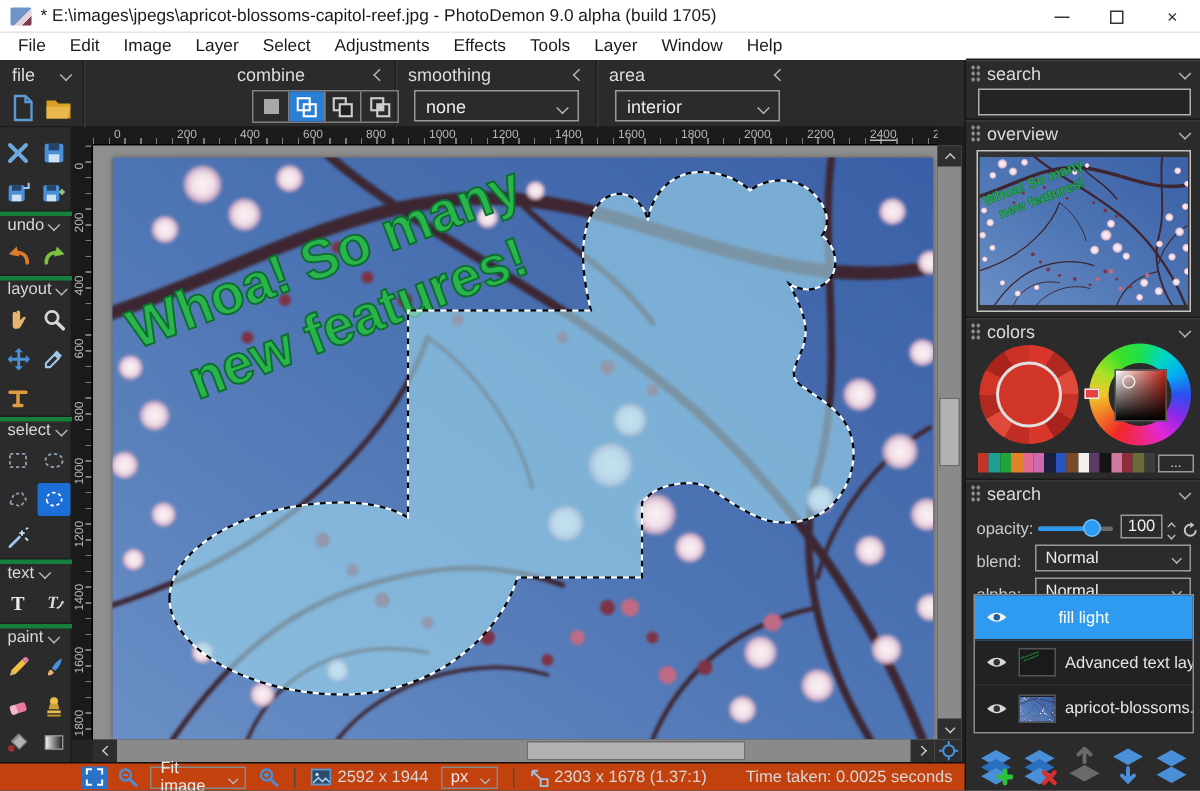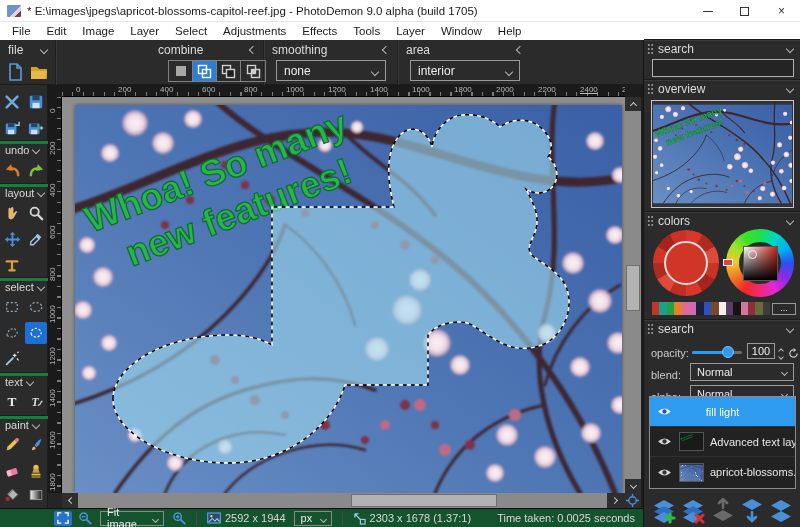--- a/index.html
+++ b/index.html
@@ -110,21 +110,21 @@
 .layer-item{height:30px;display:flex;align-items:center;border-bottom:1px solid #303030;position:relative}
 .layer-item:last-child{border-bottom:none}
 .layer-item.sel{background:#2e9bf0}
 .layer-name{font-size:11px;color:#e6e6e6;white-space:nowrap;overflow:hidden}
 .layer-item.sel .layer-name{color:#fff;position:absolute;left:0;right:0;text-align:center}
 .eye{margin:0 7px;flex:0 0 auto}
 .lthumb{width:25px;height:19px;margin-right:6px;border:1px solid #555;background:#1a1a1a;flex:0 0 auto;overflow:hidden}
 #layer-btns{position:absolute;left:0;top:454px;width:157px;height:33px;display:flex;align-items:center;justify-content:space-between;padding:0 7px}
 
 
-#statusbar{position:absolute;left:0;top:508px;width:643px;height:19px;background:#14532d;border-top:1px solid #101010;display:flex;align-items:center;font-size:11px;color:#d8d8d8}
+#statusbar{position:absolute;left:0;top:508px;width:643px;height:19px;background:#c2410c;border-top:1px solid #101010;display:flex;align-items:center;font-size:11px;color:#d8d8d8}
 .sb-sep{width:1px;height:13px;background:#4a4a4a;margin:0 6px}
 #fit-btn{width:18px;height:15px;background:#2a72c8;border-radius:2px;margin-left:54px;display:flex;align-items:center;justify-content:center}
 .sb-dd{height:15px;border:1px solid #8a8a8a;display:flex;align-items:center;padding:0 16px 0 6px;position:relative;margin:0 4px;color:#ececec}
 .sb-dd .chev{position:absolute;right:5px;top:5px;width:5px;height:5px}
 .sb-icon{margin:0 4px}
 #time-taken{position:absolute;right:8px;color:#d8d8d8}
 svg{display:block}
 </style>
 </head>
 <body>

